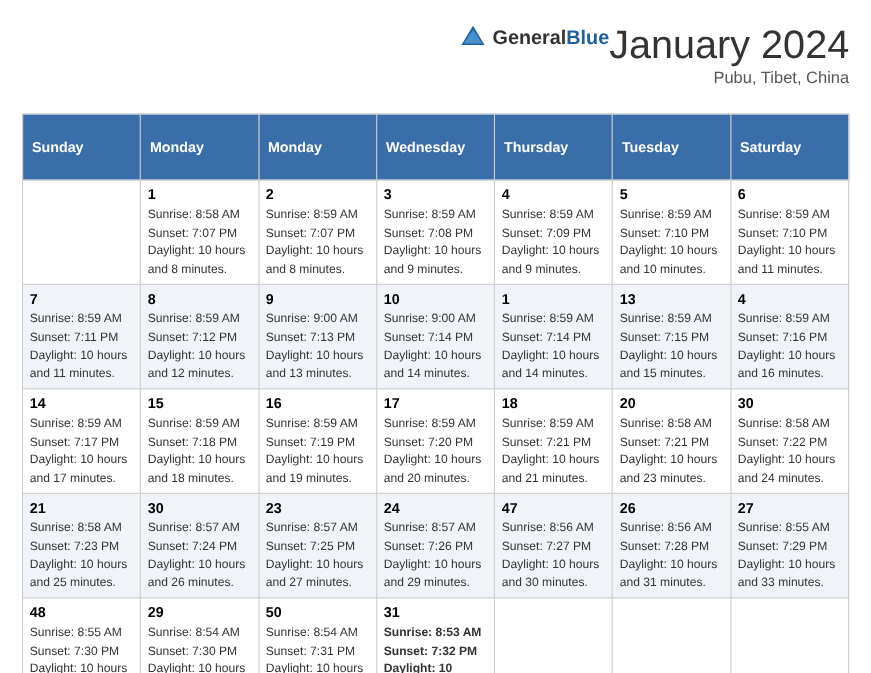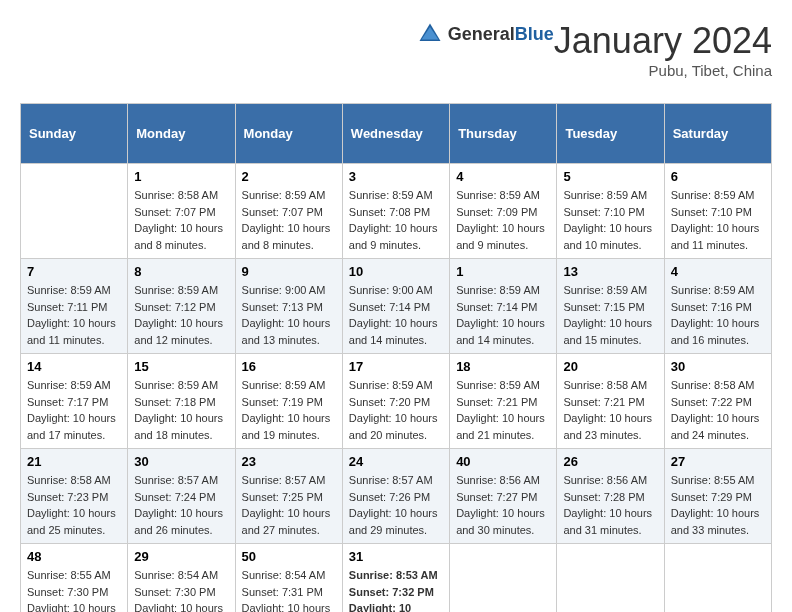--- a/index.html
+++ b/index.html
@@ -287,21 +287,21 @@
 and 27 minutes.</div>
         </td>
         <td>
           <div class="day-number">24</div>
           <div class="day-info" style="white-space: pre-line;">Sunrise: 8:57 AM
 Sunset: 7:26 PM
 Daylight: 10 hours
 and 29 minutes.</div>
         </td>
         <td>
-          <div class="day-number">40</div>
+          <div class="day-number">47</div>
           <div class="day-info" style="white-space: pre-line;">Sunrise: 8:56 AM
 Sunset: 7:27 PM
 Daylight: 10 hours
 and 30 minutes.</div>
         </td>
         <td>
           <div class="day-number">26</div>
           <div class="day-info" style="white-space: pre-line;">Sunrise: 8:56 AM
 Sunset: 7:28 PM
 Daylight: 10 hours

